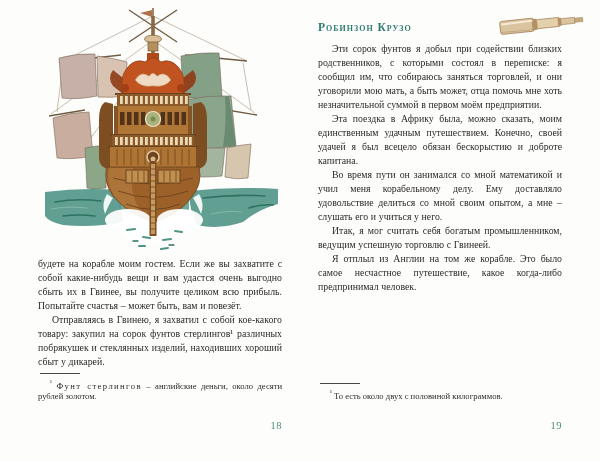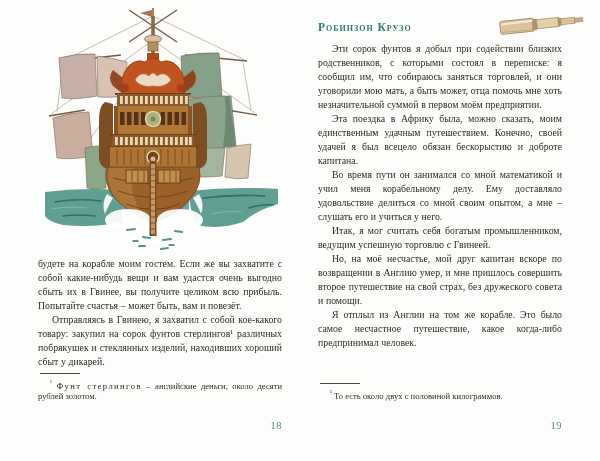--- a/index.html
+++ b/index.html
@@ -285,21 +285,20 @@
         <path d="M5,21 L37,21.5" stroke="#a5845c" stroke-width="1" opacity="0.5"></path>
       </g>
     </svg>
   </div>
 
   <div class="text-block tb-right">
       <p>Эти сорок фунтов я добыл при содействии близких родственников, с которыми состоял в переписке: я сообщил им, что собираюсь заняться торговлей, и они уговорили мою мать, а быть может, отца помочь мне хоть незначительной суммой в первом моём предприятии.</p>
       <p>Эта поездка в Африку была, можно сказать, моим единственным удачным путешествием. Конечно, своей удачей я был всецело обязан бескорыстию и доброте капитана.</p>
       <p>Во время пути он занимался со мной математикой и учил меня корабельному делу. Ему доставляло удовольствие делиться со мной своим опытом, а мне – слушать его и учиться у него.</p>
       <p>Итак, я мог считать себя богатым промышленником, ведущим успешную торговлю с Гвинеей.</p>
-      <p>Но, на моё несчастье, мой друг капитан вскоре по возвращении в Англию умер, и мне пришлось совершить второе путешествие на свой страх, без дружеского совета и помощи.</p>
       <p>Я отплыл из Англии на том же корабле. Это было самое несчастное путешествие, какое когда-либо предпринимал человек.</p>
     </div>
 
   <div class="footnote fn-right">
     <div class="footnote-rule"></div>
     <p><sup>¹</sup> <span class="spaced"></span><span>То есть около двух с половиной килограммов.</span></p>
   </div>
 
   <div class="page-number">19</div>
 </div>

